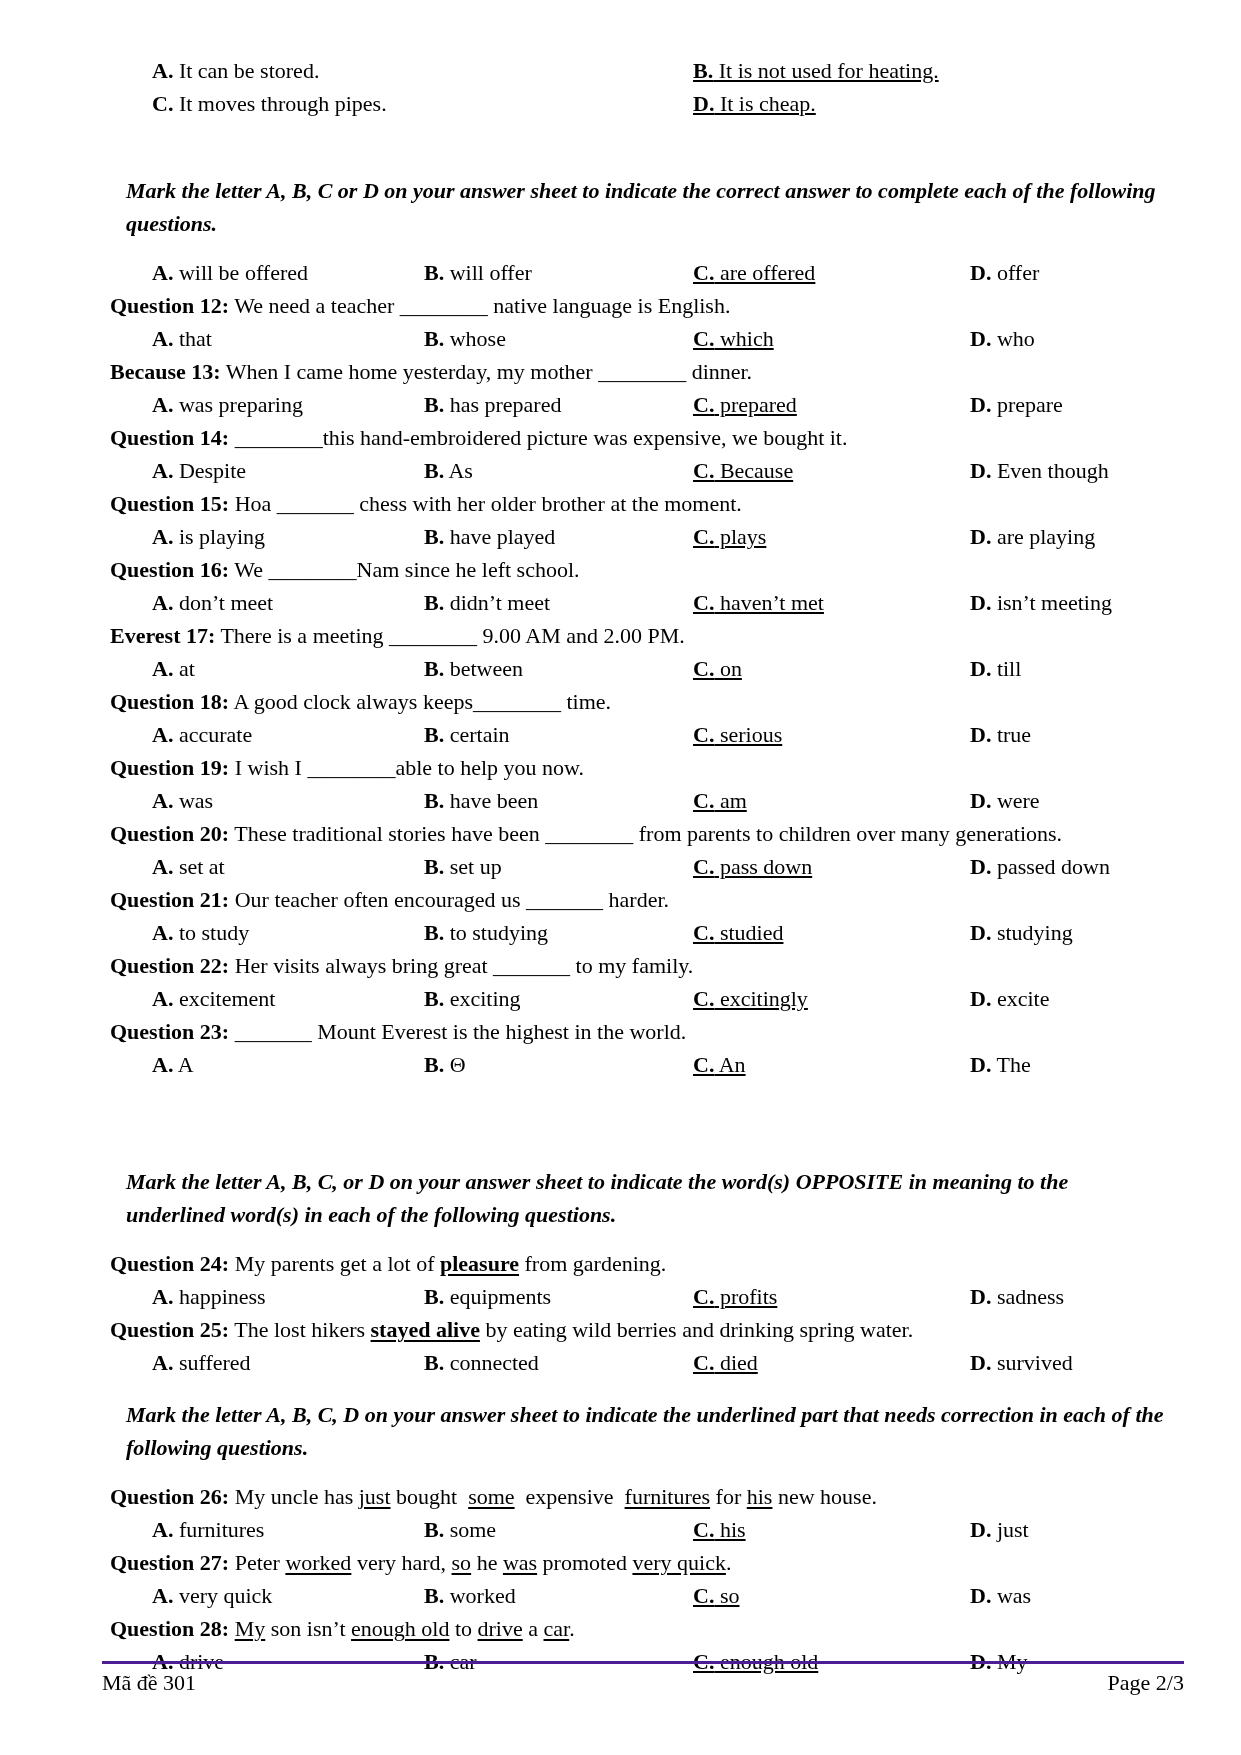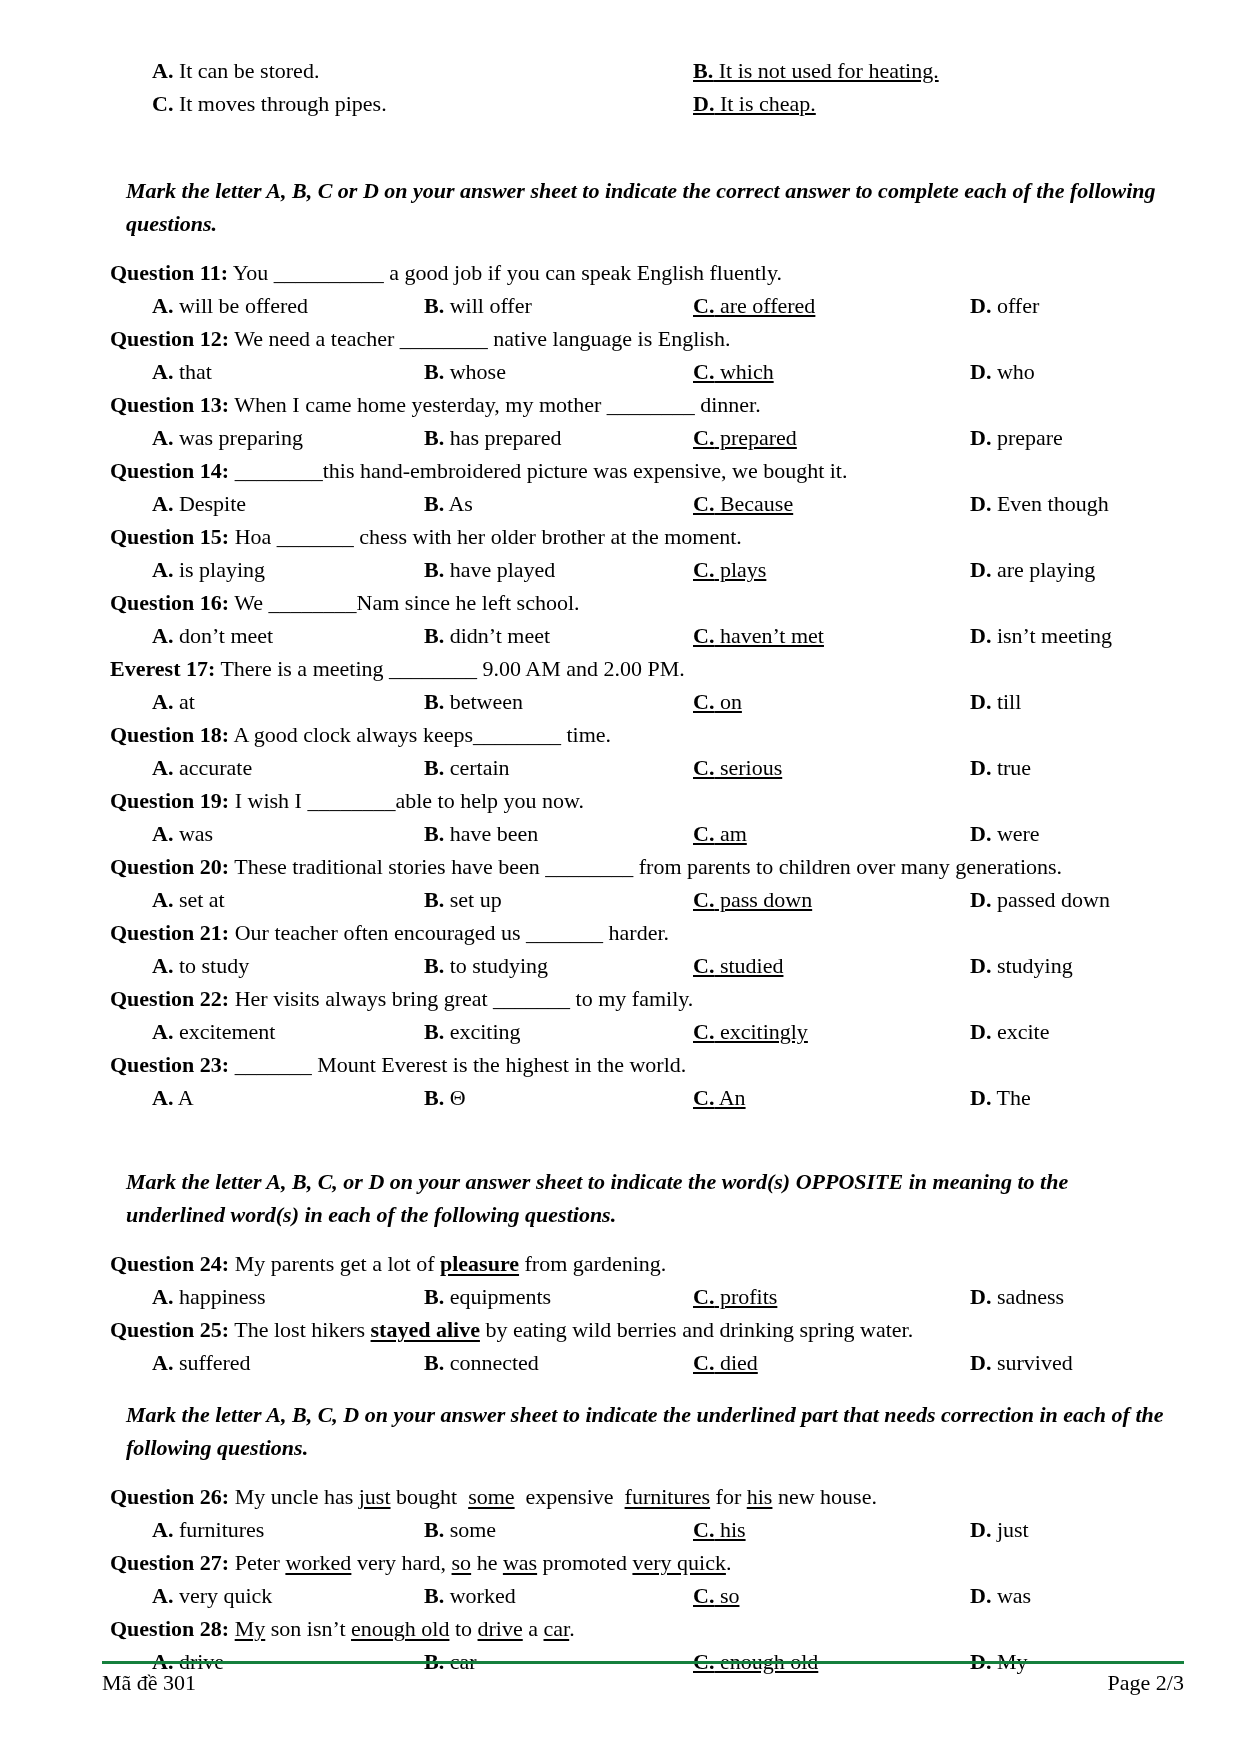--- a/index.html
+++ b/index.html
@@ -20,21 +20,21 @@
   .opt{position:absolute;top:0;white-space:nowrap;}
   .optletter{font-weight:bold;}
   .c0{left:42px;}
   .c1{left:314px;}
   .c2{left:583px;text-decoration:underline;}
   .c3{left:860px;}
   .useg{text-decoration:underline;text-decoration-thickness:2px;text-underline-offset:3px;}
   .bseg{font-weight:bold;}
   .footer{
     position:absolute;left:102px;width:1082px;top:1661px;
-    border-top:3px solid #15803d;
+    border-top:3px solid #4c1d95;
   }
   .footer-inner{display:flex;justify-content:space-between;padding-top:2px;}
 </style>
 </head>
 <body>
 
 <div class="page">
 
   <div class="block" id="carryover" style="top:54px">
       <div class="optrow">
@@ -42,35 +42,34 @@
         <span class="opt c2"><b class="optletter">B.</b> It is not used for heating.</span>
       </div>
       <div class="optrow">
         <span class="opt c0"><b class="optletter">C.</b> It moves through pipes.</span>
         <span class="opt c2"><b class="optletter">D.</b> It is cheap.</span>
       </div>
     </div>
 
   <div class="block qsection" id="section-0" style="top:158px">
       <p class="instr">Mark the letter A, B, C or D on your answer sheet to indicate the correct answer to complete each of the following questions.</p>
-      <div class="qline"><b class="qnum">Question 11:</b> <span>You __________ a good job if you can speak English fluently.</span></div>
       <div class="optrow">
         <span class="opt c0"><b class="optletter">A.</b> will be offered</span>
         <span class="opt c1"><b class="optletter">B.</b> will offer</span>
         <span class="opt c2"><b class="optletter">C.</b> are offered</span>
         <span class="opt c3"><b class="optletter">D.</b> offer</span>
       </div>
       <div class="qline"><b class="qnum">Question 12:</b> <span>We need a teacher ________ native language is English.</span></div>
       <div class="optrow">
         <span class="opt c0"><b class="optletter">A.</b> that</span>
         <span class="opt c1"><b class="optletter">B.</b> whose</span>
         <span class="opt c2"><b class="optletter">C.</b> which</span>
         <span class="opt c3"><b class="optletter">D.</b> who</span>
       </div>
-      <div class="qline"><b class="qnum">Question 13:</b> <span>When I came home yesterday, my mother ________ dinner.</span></div>
+      <div class="qline"><b class="qnum">Because 13:</b> <span>When I came home yesterday, my mother ________ dinner.</span></div>
       <div class="optrow">
         <span class="opt c0"><b class="optletter">A.</b> was preparing</span>
         <span class="opt c1"><b class="optletter">B.</b> has prepared</span>
         <span class="opt c2"><b class="optletter">C.</b> prepared</span>
         <span class="opt c3"><b class="optletter">D.</b> prepare</span>
       </div>
       <div class="qline"><b class="qnum">Question 14:</b> <span>________this hand-embroidered picture was expensive, we bought it.</span></div>
       <div class="optrow">
         <span class="opt c0"><b class="optletter">A.</b> Despite</span>
         <span class="opt c1"><b class="optletter">B.</b> As</span>

